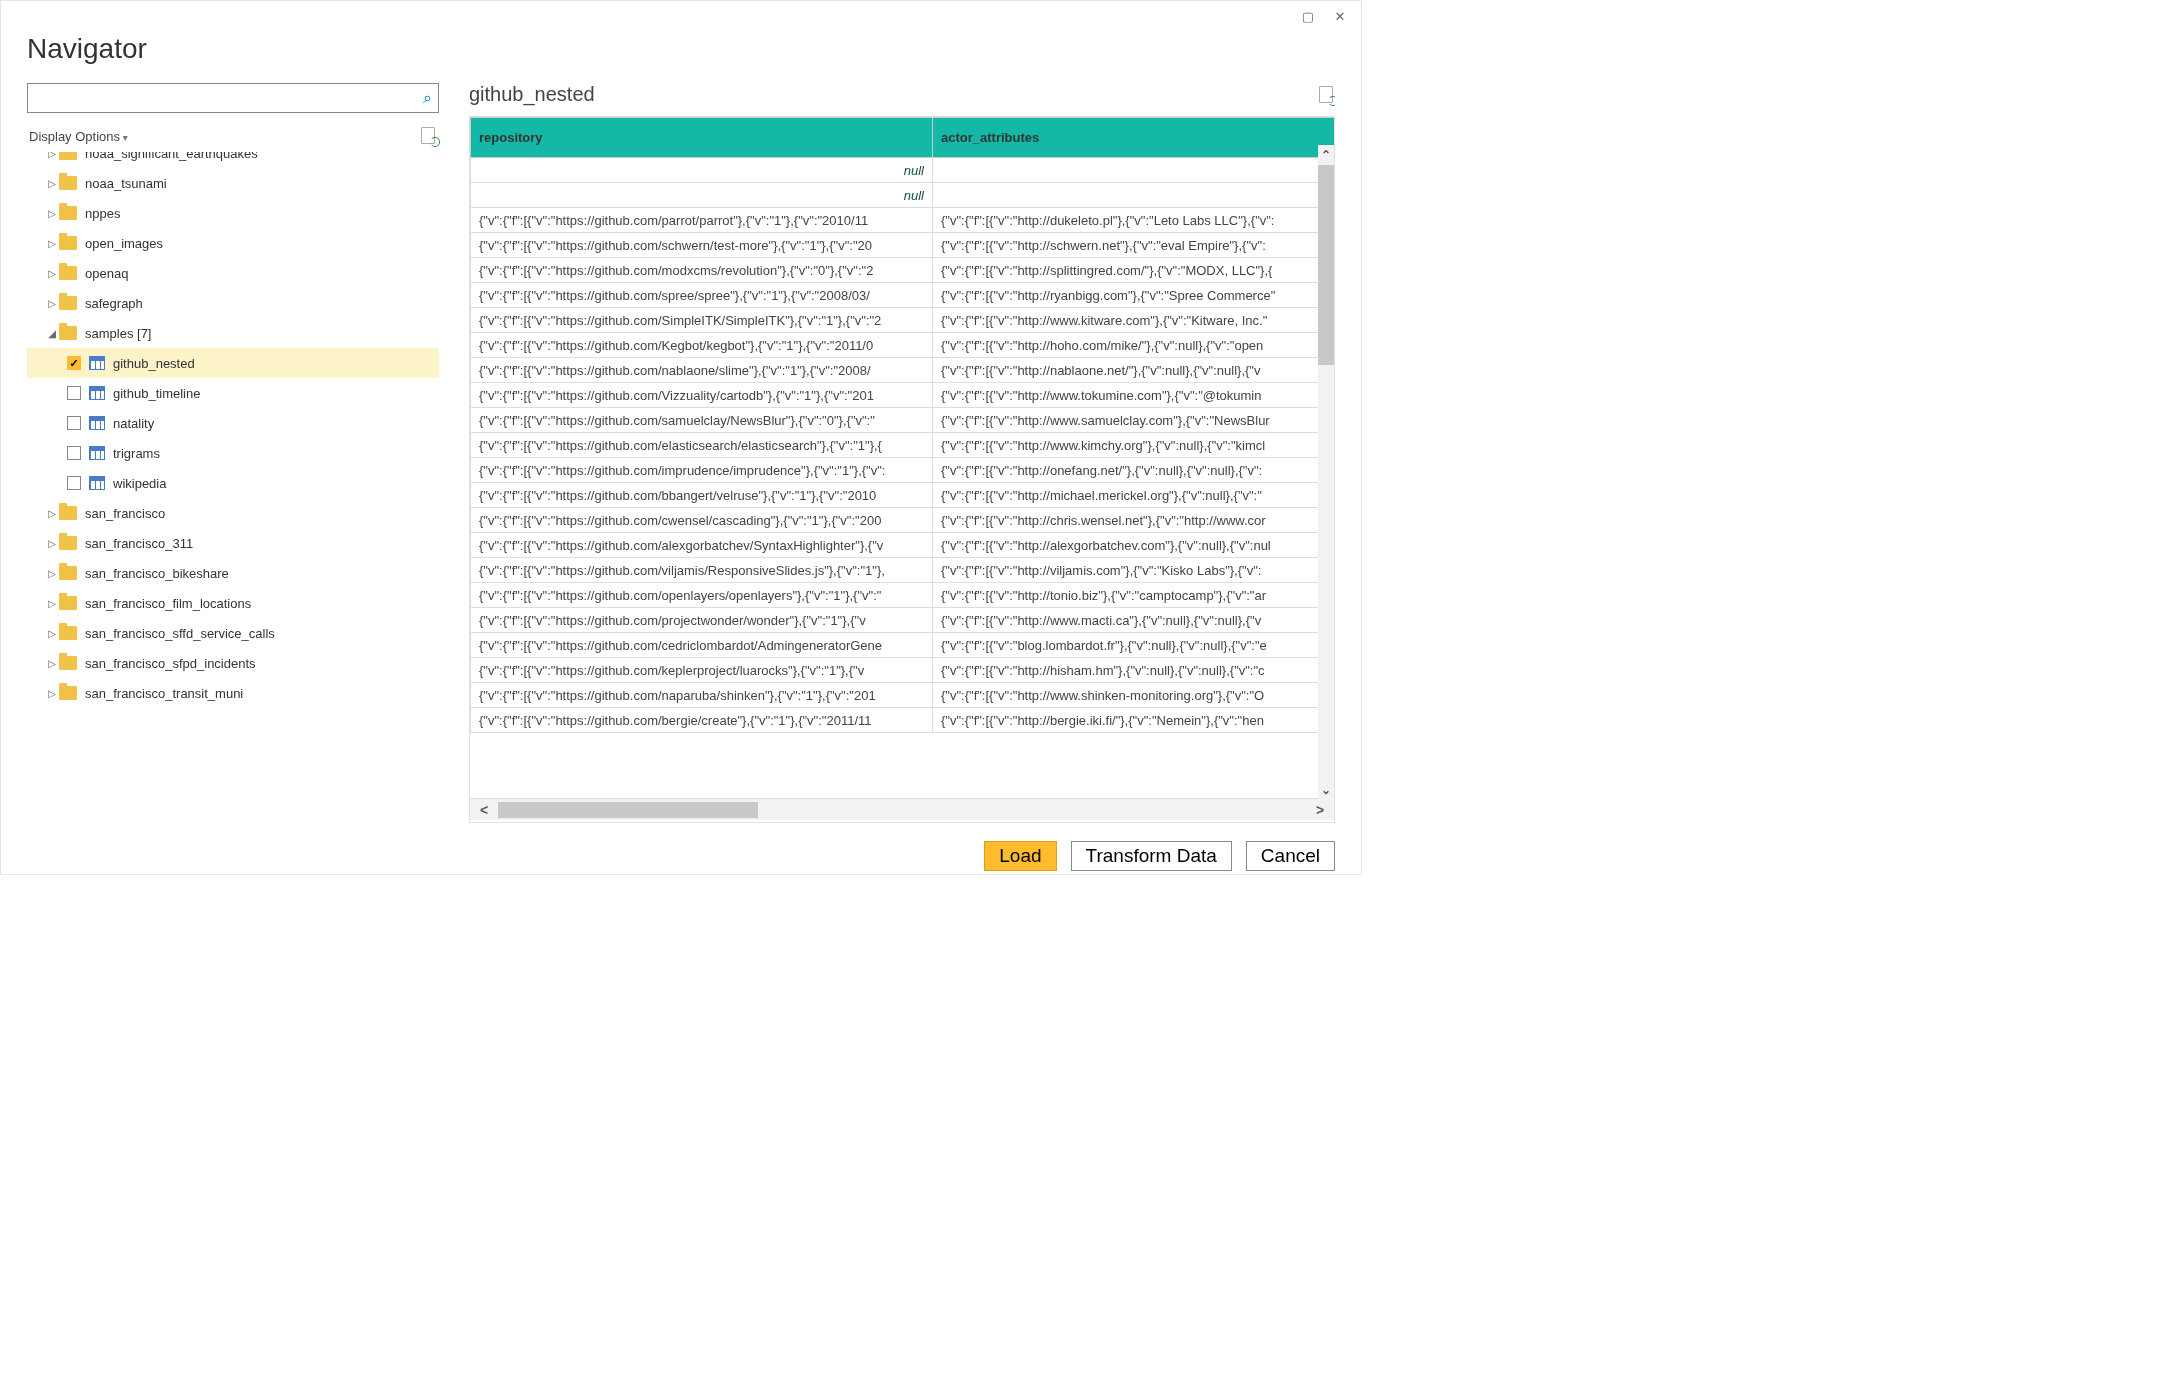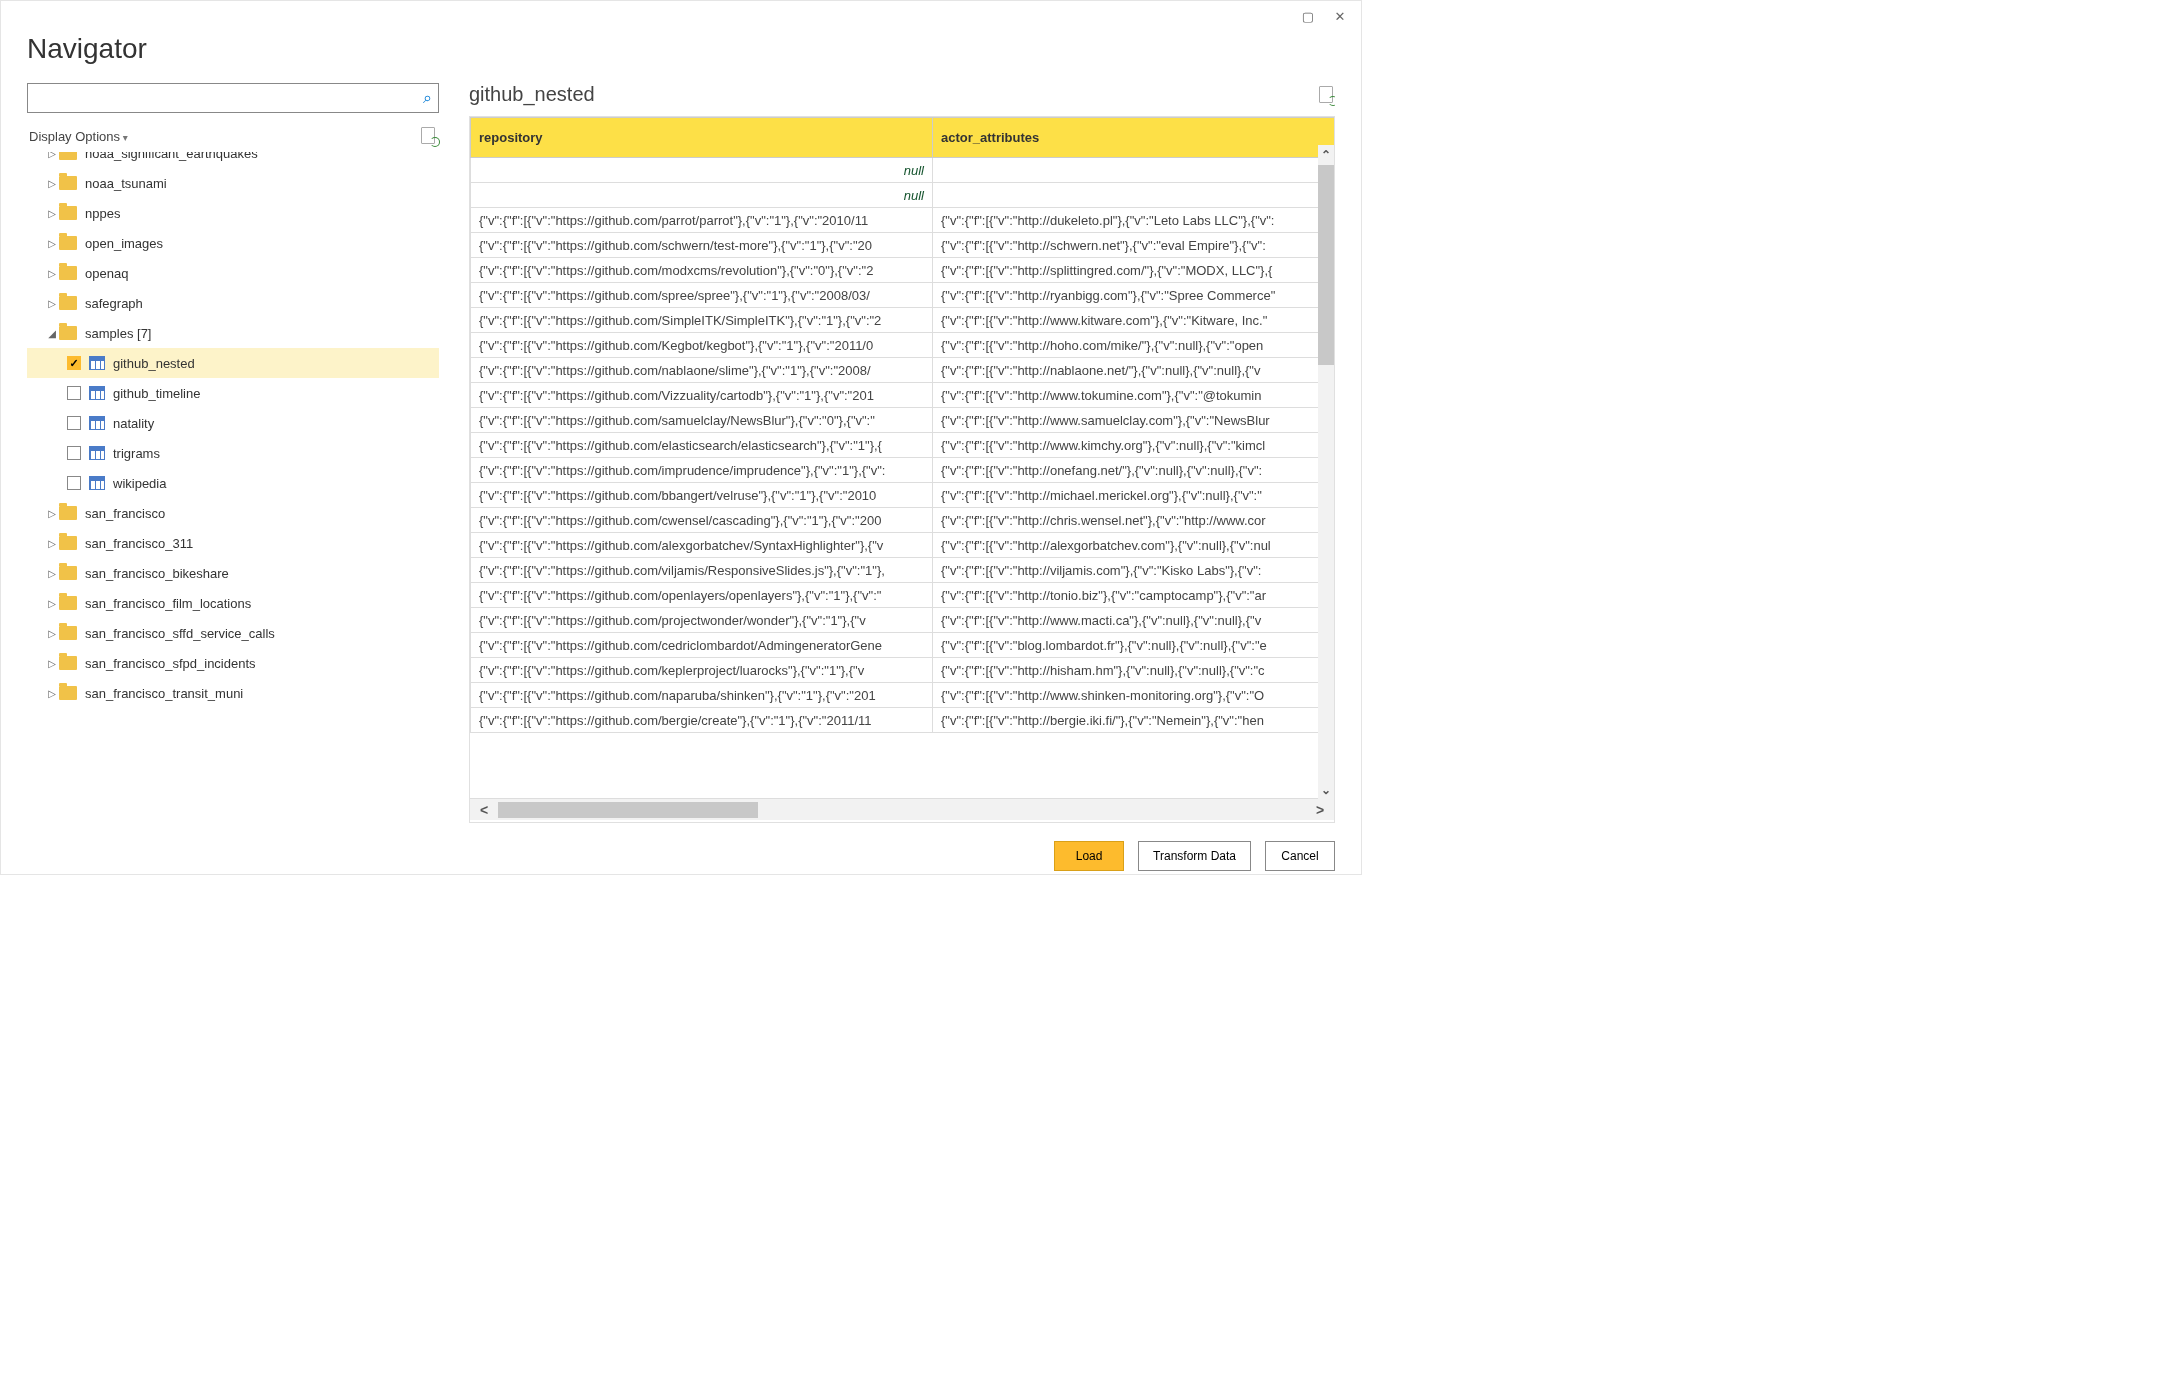--- a/index.html
+++ b/index.html
@@ -34,35 +34,35 @@
 .chk.checked { background:#fdbb2d; border-color:#fdbb2d; }
 .chk.checked::after { content:"✓"; font-size:11px; color:#000; font-weight:bold; }
 .table-ico { width:16px; height:14px; margin-right:8px; display:inline-block; border:1px solid #4a7bc8; background: linear-gradient(#4a7bc8 33%, #fff 33%, #fff 66%, #fff 66%); position:relative; }
 .table-ico::after { content:""; position:absolute; top:33%; left:0; right:0; bottom:0; background: repeating-linear-gradient(90deg, #4a7bc8 0 1px, #fff 1px 5px); }
 .right-pane { flex:1; padding-left: 30px; display:flex; flex-direction:column; overflow:hidden; }
 .preview-header { display:flex; justify-content:space-between; align-items:center; padding-bottom:10px; }
 .preview-title { font-size:20px; font-weight:300; color:#444; }
 .grid-wrap { flex:1; overflow:hidden; position:relative; border:1px solid #e0e0e0; }
 .grid-scroll { overflow:auto; height: calc(100% - 24px); }
 table.grid { border-collapse:collapse; width:100%; table-layout:fixed; }
-table.grid th { background:#fde047; border:1px solid #ccc; padding:4px 8px; text-align:left; font-weight:600; height:40px; overflow:hidden; }
+table.grid th { background:#14b8a6; border:1px solid #ccc; padding:4px 8px; text-align:left; font-weight:600; height:40px; overflow:hidden; }
 table.grid td { border:1px solid #ddd; padding:3px 8px; height:25px; overflow:hidden; white-space:nowrap; text-overflow:clip; color:#444; }
 table.grid td.null { text-align:right; font-style:italic; color:#14532d; }
 .col-repo { width: 462px; }
 .col-actor { width: 420px; }
 .hscroll-bar { height:22px; background:#f2f2f2; display:flex; align-items:center; border-top:1px solid #ddd; }
 .hscroll-bar .arrow { width:28px; text-align:center; color:#555; font-weight:bold; cursor:pointer; font-size:14px; }
 .hscroll-bar .track { flex:1; height:16px; background:#f2f2f2; position:relative; }
 .hscroll-bar .thumb { position:absolute; left:0; top:0; height:16px; width:260px; background:#c8c8c8; }
 .vscroll-overlay { position:absolute; right:0; top:28px; bottom:22px; width:16px; background:#f2f2f2; display:flex; flex-direction:column; align-items:center; }
 .vscroll-overlay .arrow { height:20px; width:100%; text-align:center; color:#555; font-size:12px; cursor:pointer; line-height:20px; font-weight:bold; }
 .vscroll-overlay .vtrack { flex:1; width:100%; position:relative; }
 .vscroll-overlay .vthumb { position:absolute; top:0; left:0; right:0; height:200px; background:#c8c8c8; }
 .footer { display:flex; justify-content:flex-end; gap:14px; padding: 18px 26px; }
-.btn { min-width:70px; height:30px; padding:0 14px; border:1px solid #888; background:#fff; cursor:pointer; font-size:12px; }
+.btn { min-width:70px; height:30px; padding:0 14px; border:1px solid #888; background:#fff; cursor:pointer; font-size:19px; }
 .btn.primary { background:#fdbb2d; border-color:#d9a018; font-weight:500; }
 </style>
 </head>
 <body>
 
 <div class="titlebar">
   <span>▢</span>
   <span>✕</span>
 </div>
 

